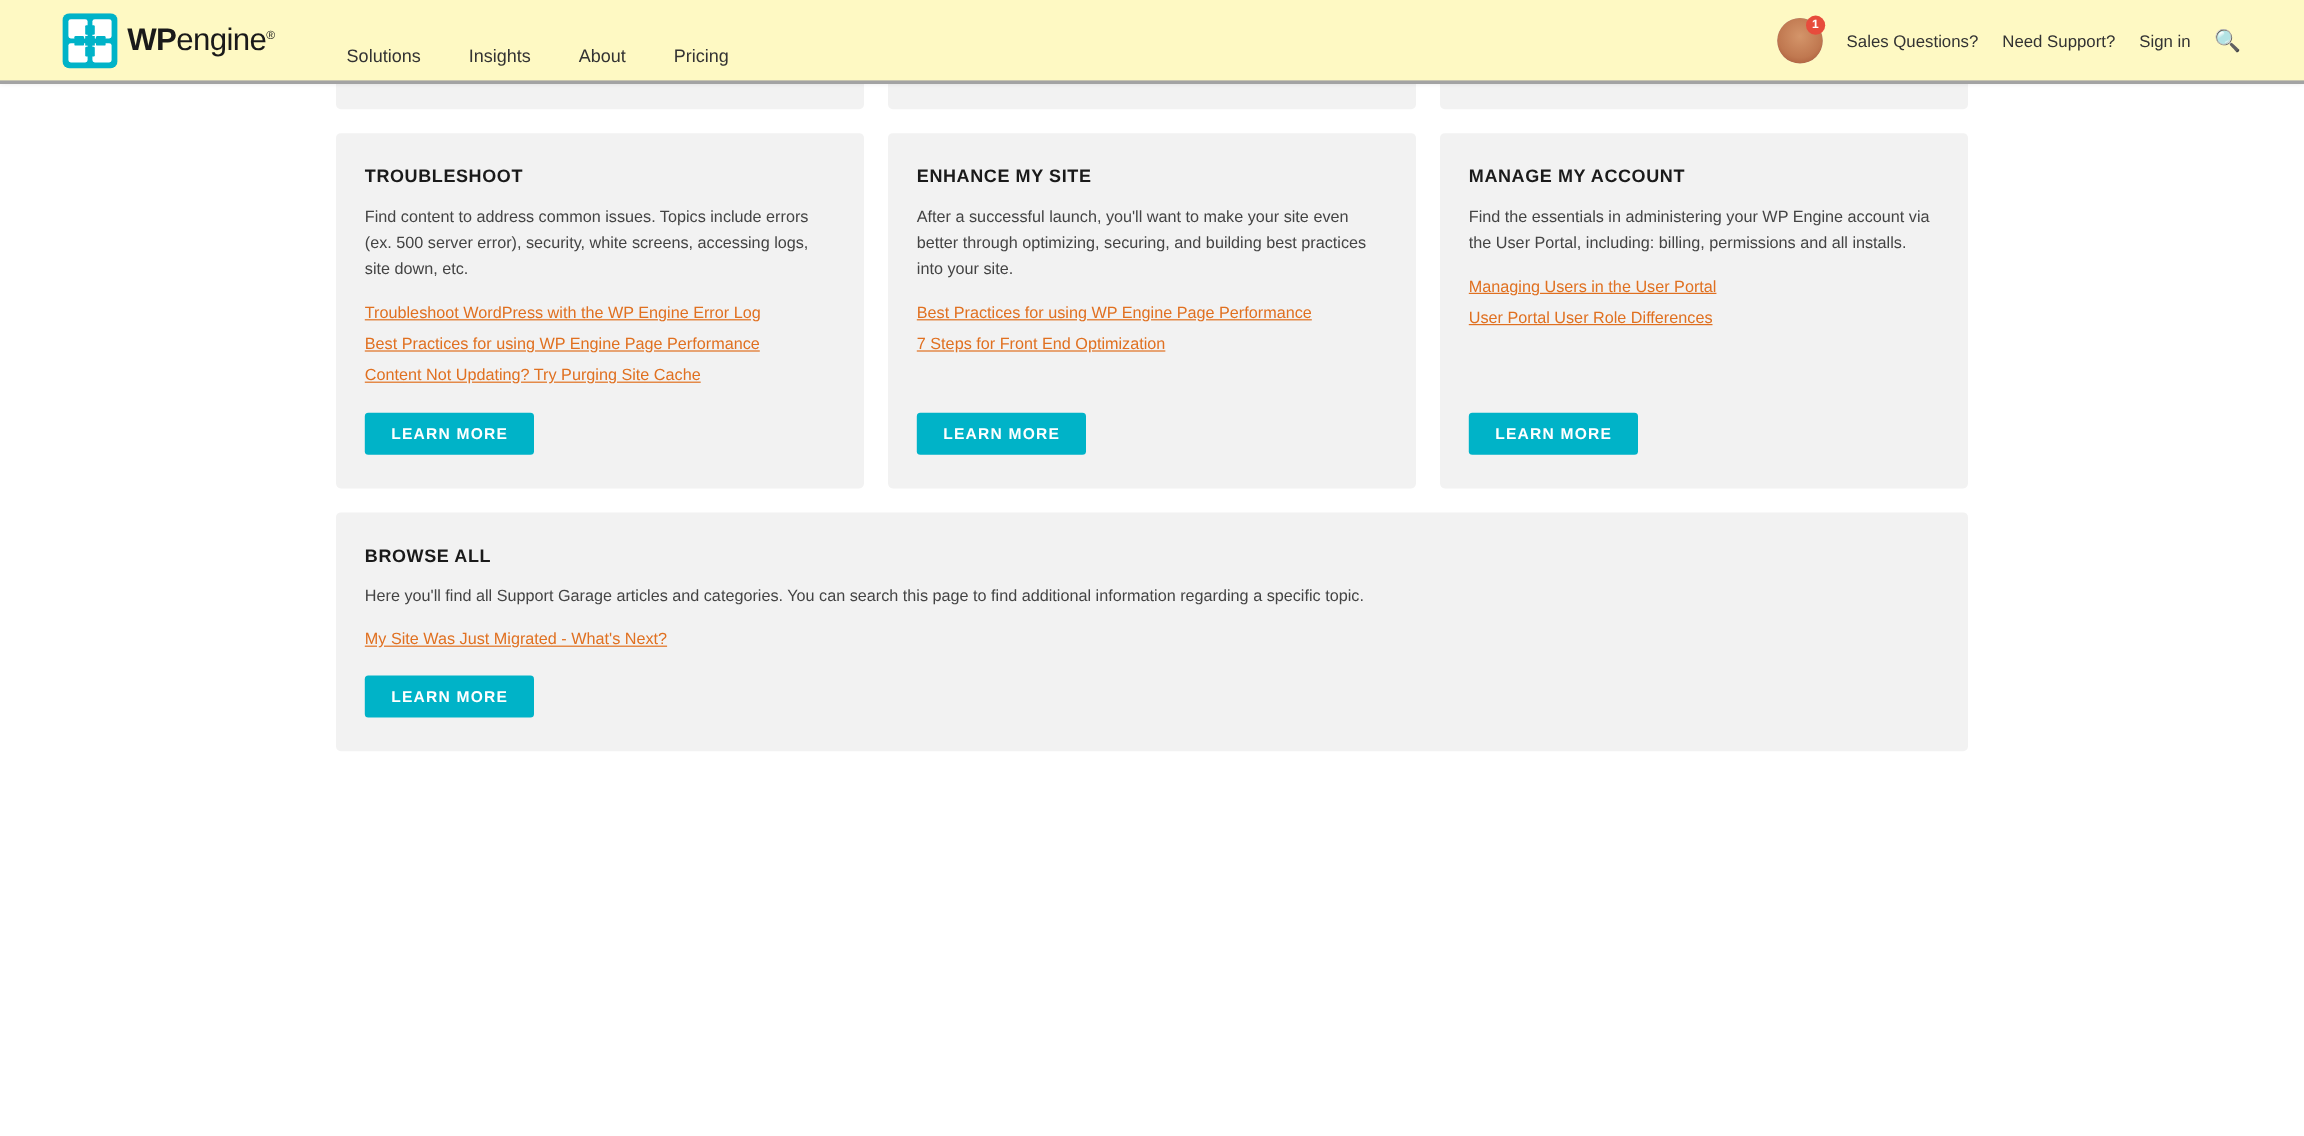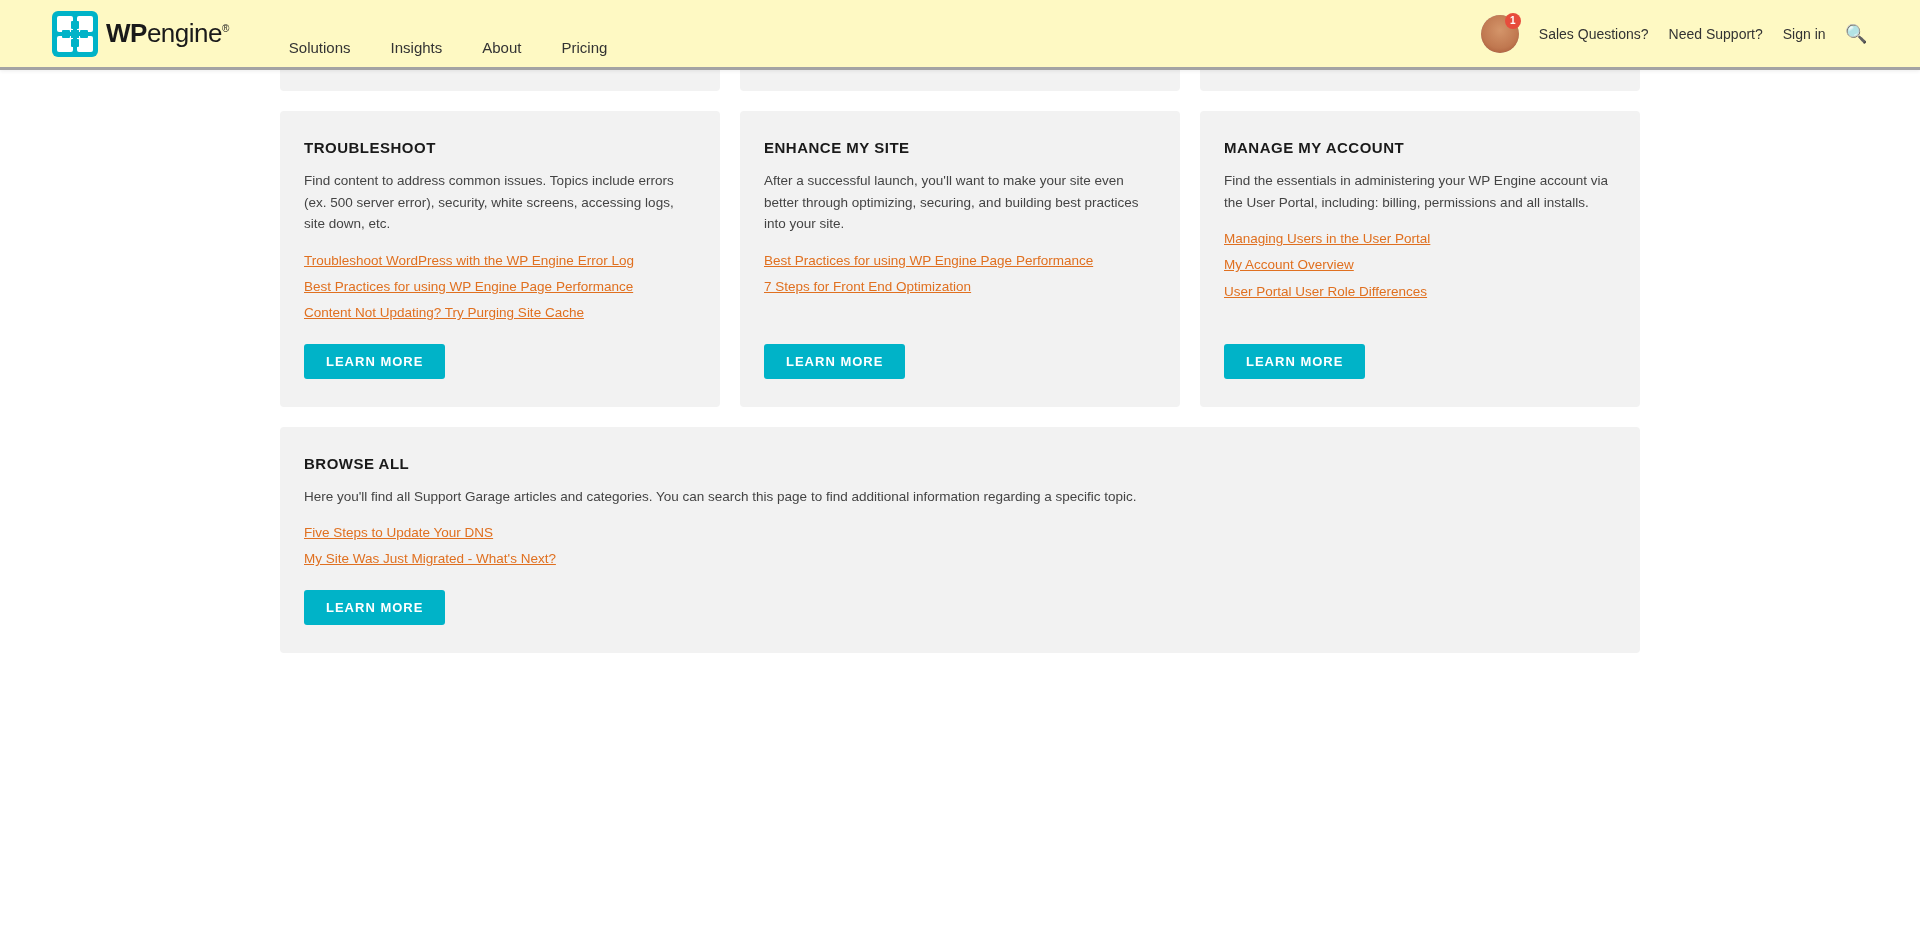--- a/index.html
+++ b/index.html
@@ -279,35 +279,33 @@
         <a class="card-link" href="#">7 Steps for Front End Optimization</a>
       </div>
       <button class="learn-more-btn">LEARN MORE</button>
     </div>
 
     <div class="card">
       <div class="card-title">MANAGE MY ACCOUNT</div>
       <div class="card-desc">Find the essentials in administering your WP Engine account via the User Portal, including: billing, permissions and all installs.</div>
       <div class="card-links">
         <a class="card-link" href="#">Managing Users in the User Portal</a>
-        <a class="card-link" href="#">My Account Overview</a>
         <a class="card-link" href="#">User Portal User Role Differences</a>
       </div>
       <button class="learn-more-btn">LEARN MORE</button>
     </div>
 
   </div>
 
   <div class="bottom-grid">
 
     <div class="browse-card">
       <div class="card-title">BROWSE ALL</div>
       <div class="card-desc">Here you'll find all Support Garage articles and categories. You can search this page to find additional information regarding a specific topic.</div>
       <div class="card-links">
-        <a class="card-link" href="#">Five Steps to Update Your DNS</a>
         <a class="card-link" href="#">My Site Was Just Migrated - What's Next?</a>
       </div>
       <button class="learn-more-btn">LEARN MORE</button>
     </div>
 
     <div class="empty-cell"></div>
     <div class="empty-cell"></div>
 
   </div>
 

